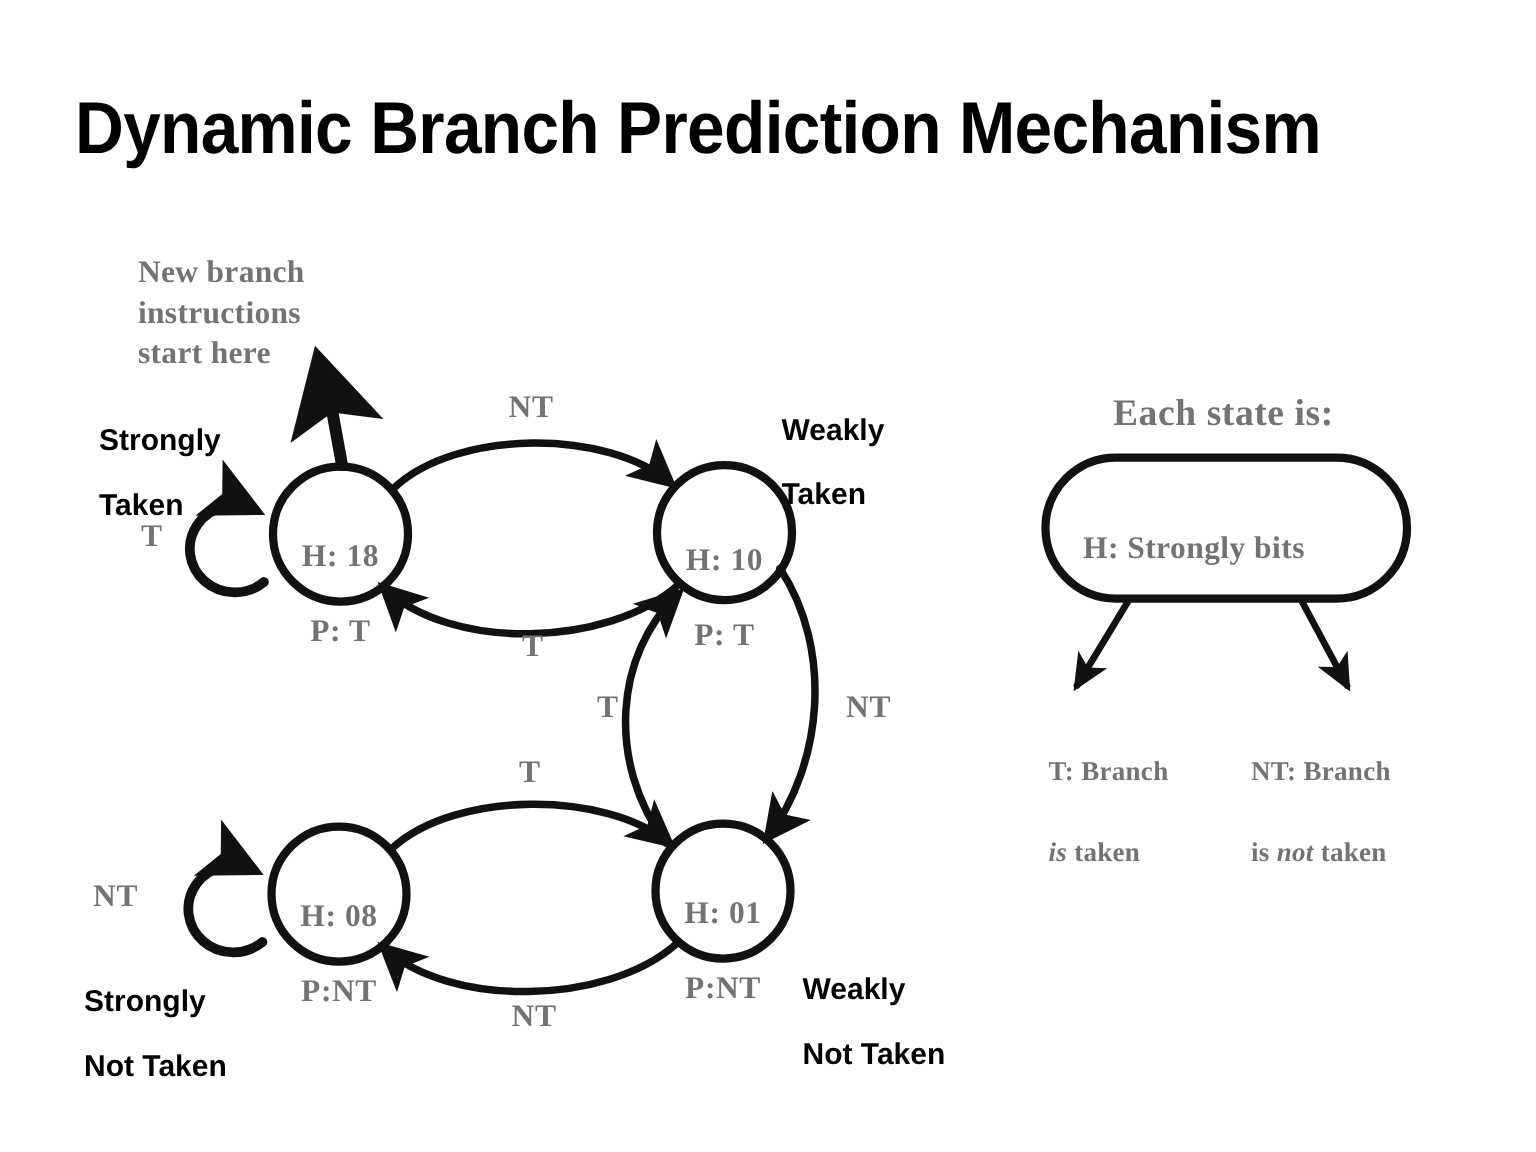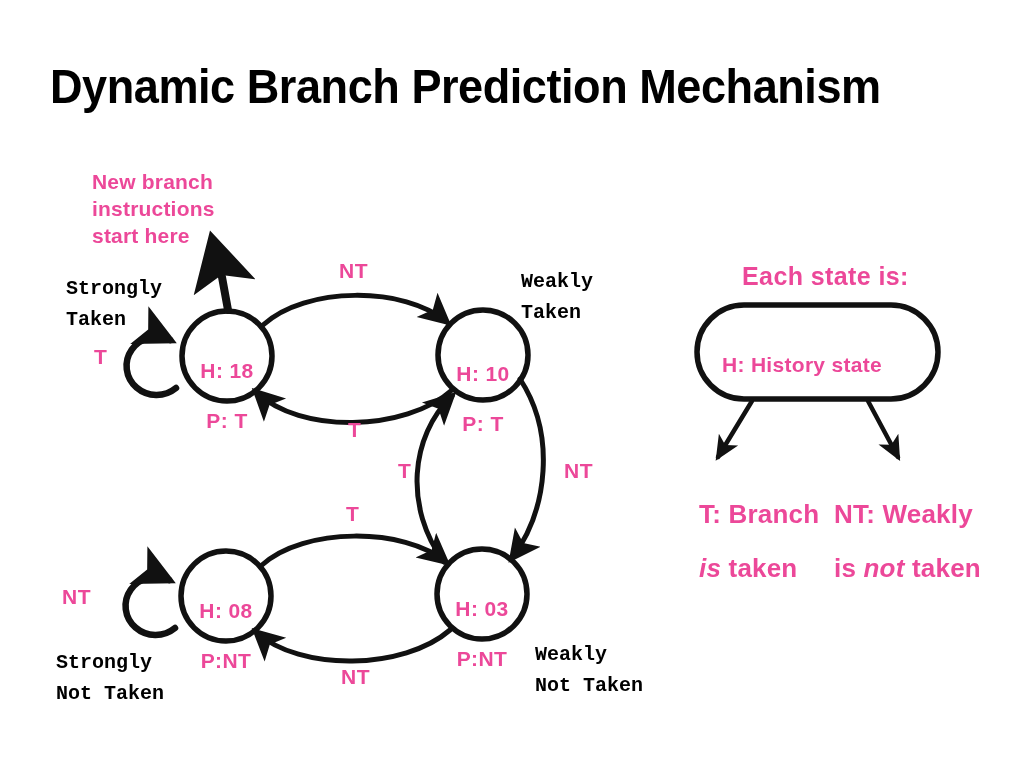--- a/index.html
+++ b/index.html
@@ -38,38 +38,38 @@
   #diagram {
     position: absolute;
     left: 0;
     top: 0;
     width: 1024px;
     height: 768px;
   }
   
   .annot {
     position: absolute;
-    font-family: Liberation Mono, monospace;
+    font-family: Liberation Sans, sans-serif;
     font-weight: bold;
     font-size: 20px;
-    line-height: 31px;
+    line-height: 43px;
     color: #000000;
     white-space: pre-line;
   }
   .annot-strongly-taken { left: 66px; top: 273px; }
   .annot-weakly-taken   { left: 521px; top: 266px; }
   .annot-strongly-nt    { left: 56px;  top: 647px; }
   .annot-weakly-nt      { left: 535px; top: 639px; }
 
   
   .fig-text {
     position: absolute;
-    font-family: Liberation Sans, sans-serif;
+    font-family: Liberation Serif, serif;
     font-weight: bold;
-    color: #ec4899;
+    color: #737373;
     white-space: pre-line;
   }
   .fig-note {
     left: 92px; top: 168px;
     font-size: 21px;
     line-height: 27px;
     letter-spacing: 0.2px;
   }
   .state-label {
     font-size: 21px;
@@ -86,21 +86,21 @@
     font-size: 25px;
     letter-spacing: 0.4px;
   }
   .legend-box-text {
     left: 722px; top: 320px;
     font-size: 21px;
     line-height: 30px;
     letter-spacing: 0.3px;
   }
   .legend-leg {
-    font-size: 26px;
+    font-size: 18px;
     line-height: 27px;
     letter-spacing: 0.2px;
   }
   .legend-leg em { font-style: italic; }
   .blur { filter: blur(0.25px); }
 </style>
 </head>
 <body>
 
 <div id="slide">
@@ -162,46 +162,46 @@
   </div>
   <div class="fig-text state-label blur" style="left:438px; top:336px; width:90px;text-align:center;">
     <div>H: 10</div>
     <div>P: T</div>
   </div>
   <div class="fig-text state-label blur" style="left:181px; top:573px; width:90px;">
     <div>H: 08</div>
     <div>P:NT</div>
   </div>
   <div class="fig-text state-label blur" style="left:437px; top:571px; width:90px;">
-    <div>H: 03</div>
+    <div>H: 01</div>
     <div>P:NT</div>
   </div>
 
   <div class="fig-text edge-label blur" style="left:94px; top:345px;">T</div>
   <div class="fig-text edge-label blur" style="left:62px; top:585px;">NT</div>
 
   <div class="fig-text edge-label blur" style="left:339px; top:259px;">NT</div>
   <div class="fig-text edge-label blur" style="left:348px; top:418px;">T</div>
   <div class="fig-text edge-label blur" style="left:564px; top:459px;">NT</div>
   <div class="fig-text edge-label blur" style="left:398px; top:459px;">T</div>
   <div class="fig-text edge-label blur" style="left:346px; top:502px;">T</div>
   <div class="fig-text edge-label blur" style="left:341px; top:665px;">NT</div>
 
   <div class="fig-text legend-caption blur">Each state is:</div>
   <div class="fig-text legend-box-text blur">
-    <div>H: History state</div>
+    <div>H: Strongly bits</div>
   </div>
 
   <div class="fig-text legend-leg blur" style="left:699px; top:474px;">
     <div>T: Branch</div>
     <div><em>is</em><span> taken</span></div>
   </div>
 
   <div class="fig-text legend-leg blur" style="left:834px; top:474px;">
-    <div>NT: Weakly</div>
+    <div>NT: Branch</div>
     <div><span>is </span><em>not</em><span> taken</span></div>
   </div>
 
   <div class="annot annot-strongly-taken">Strongly
 Taken</div>
   <div class="annot annot-weakly-taken">Weakly
 Taken</div>
   <div class="annot annot-strongly-nt">Strongly
 Not Taken</div>
   <div class="annot annot-weakly-nt">Weakly

